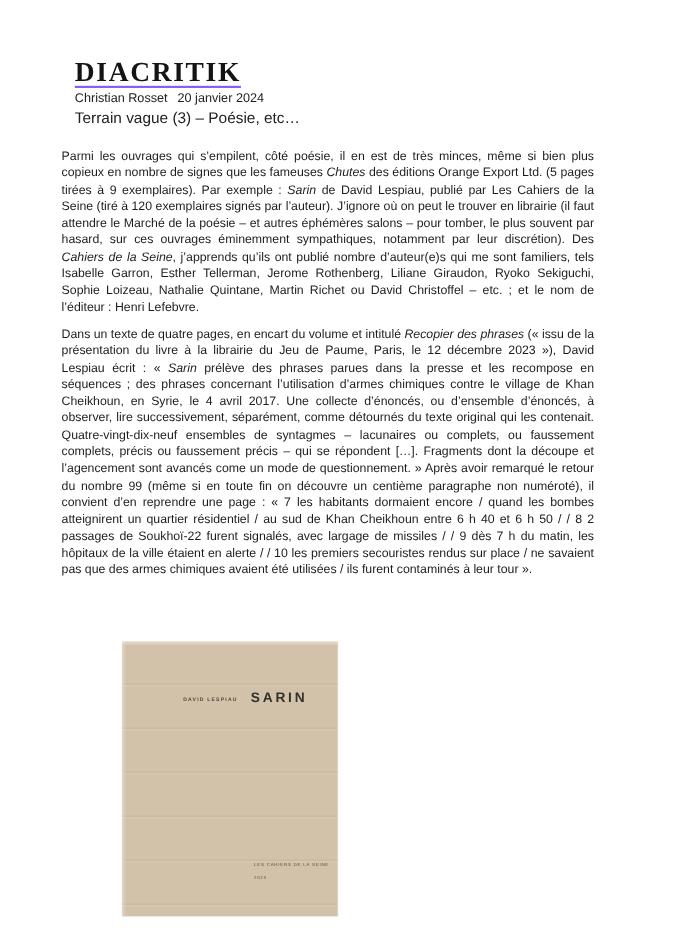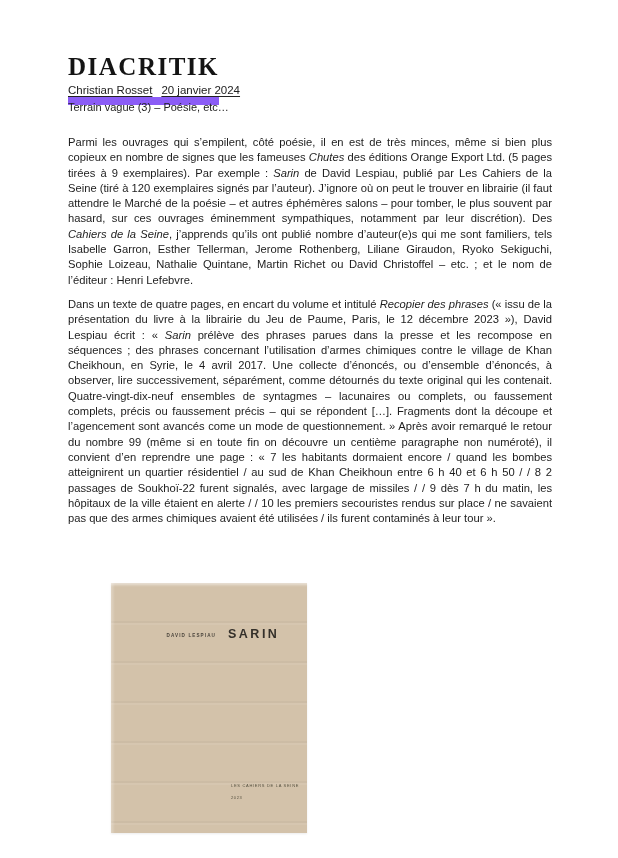--- a/index.html
+++ b/index.html
@@ -15,44 +15,43 @@
 
   
   .logo {
     position: absolute; left: 68px; top: 38px;
     font-family: "Liberation Serif", serif;
     font-weight: bold;
     font-size: 25px;
     letter-spacing: 1.5px;
     color: #141414;
     line-height: 23px;
-    border-bottom: 8px solid #8b5cf6;
-    padding-bottom: 19px;
+    border-bottom: 2px solid #8b5cf6;
+    padding-bottom: 0;
     display: inline-block;
   }
   .byline {
     position: absolute; left: 68px; top: 83px;
     font-size: 11.5px; line-height: 14px;
     color: #222;
     white-space: nowrap;
   }
   .byline .seg {
-    text-decoration: underline;
     text-underline-offset: 2px;
   }
   .byline .gap { display: inline-block; width: 9px; }
   .subtitle {
     position: absolute; left: 68px; top: 100px;
-    font-size: 11px; line-height: 14px;
+    font-size: 14px; line-height: 14px;
     color: #222;
   }
 
   
   .article {
-    position: absolute; left: 68px; top: 135px;
+    position: absolute; left: 56px; top: 135px;
     width: 484px;
     font-size: 11.2px;
     line-height: 15.3px;
     text-align: justify;
     color: #1c1c1c;
   }
   .article p { margin: 0 0 9px 0; }
   .article em { font-style: italic; }
 
   

